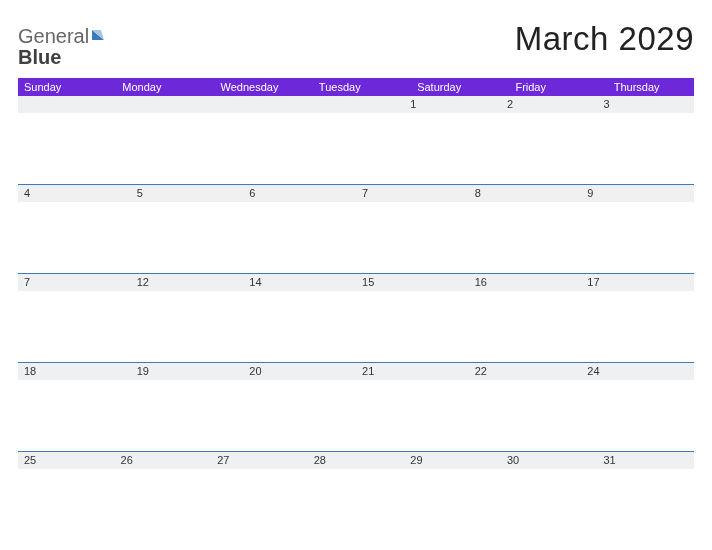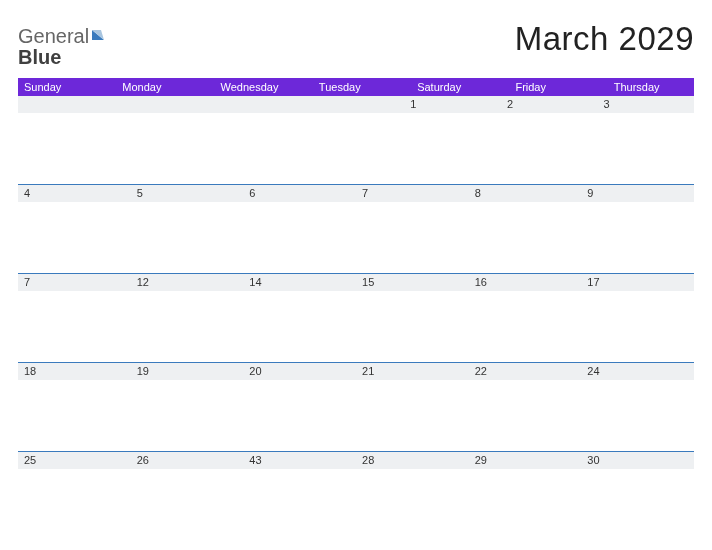--- a/index.html
+++ b/index.html
@@ -188,25 +188,28 @@
       </div>
   </div>
   <div class="week">
     <div class="day">
         <div class="day-number-band">25</div>
       </div>
     <div class="day">
         <div class="day-number-band">26</div>
       </div>
     <div class="day">
-        <div class="day-number-band">43</div>
+        <div class="day-number-band">27</div>
       </div>
     <div class="day">
         <div class="day-number-band">28</div>
       </div>
     <div class="day">
         <div class="day-number-band">29</div>
       </div>
     <div class="day">
         <div class="day-number-band">30</div>
       </div>
+    <div class="day">
+        <div class="day-number-band">31</div>
+      </div>
   </div>
 </div>
 
 </body></html>

